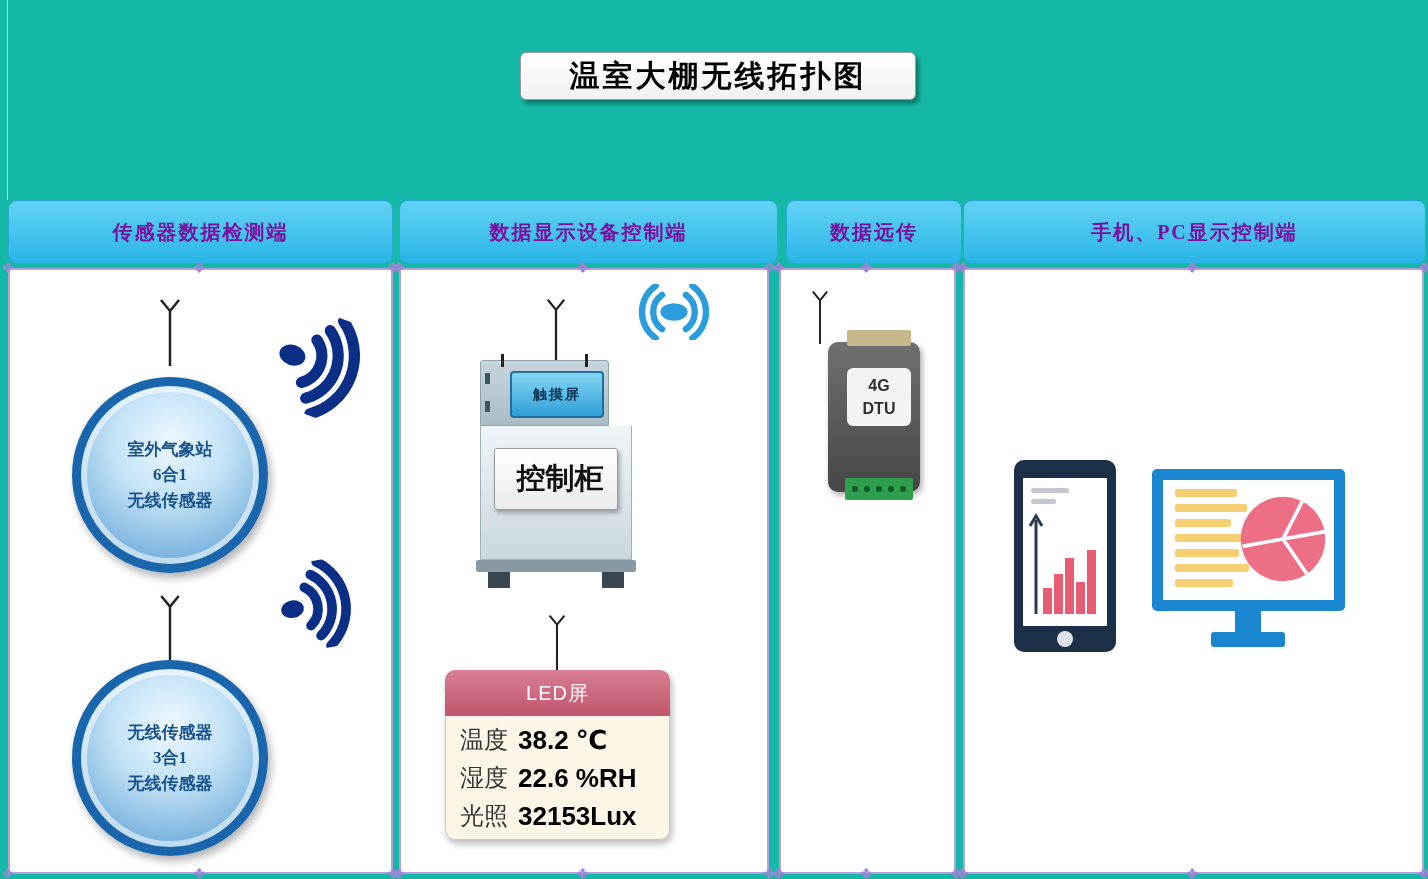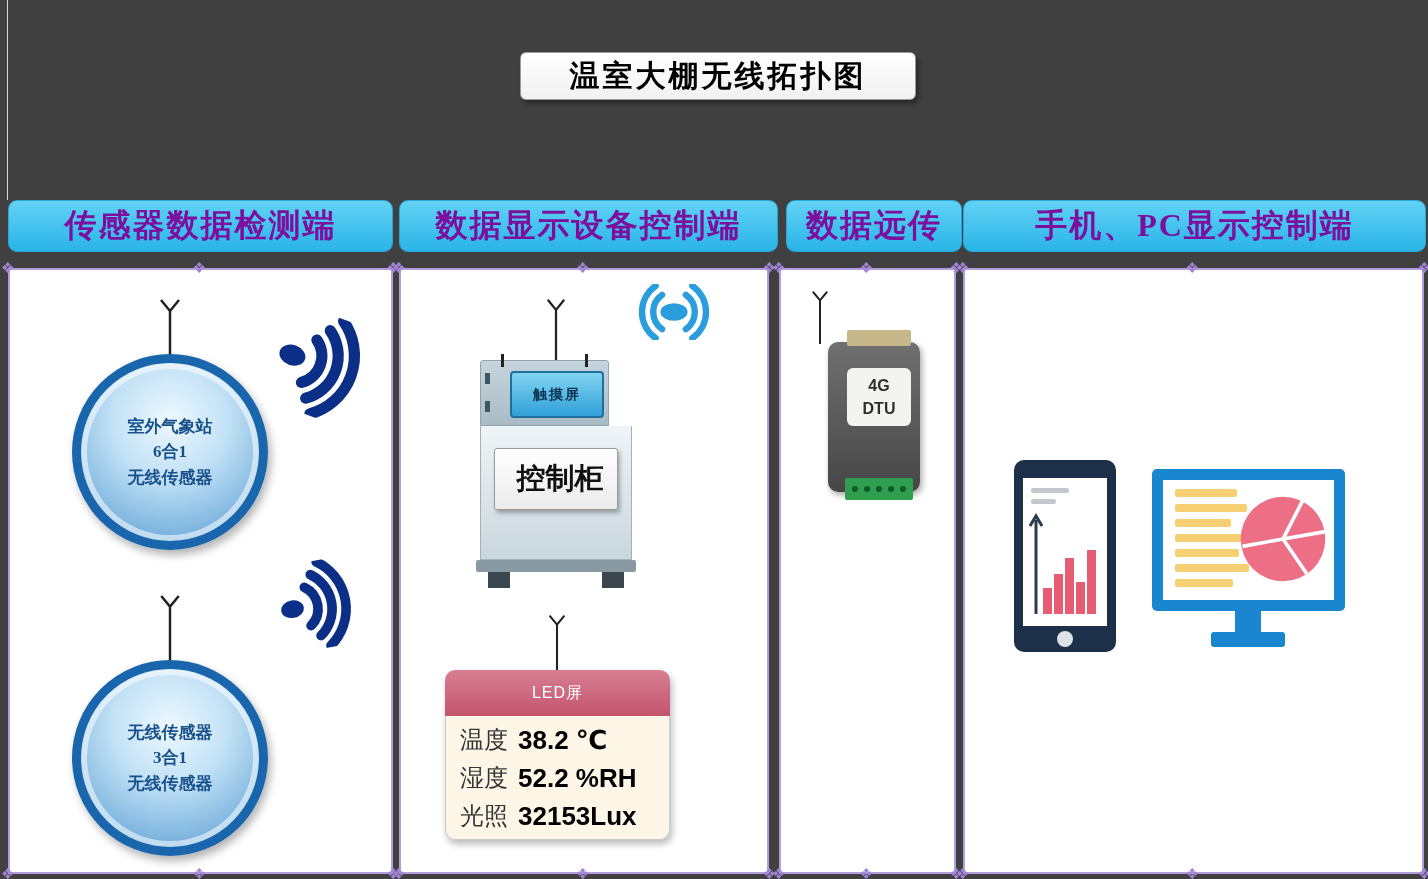--- a/index.html
+++ b/index.html
@@ -1,33 +1,33 @@
 <!DOCTYPE html>
 <html><head>
 <meta charset="utf-8">
 <style>
   * { margin:0; padding:0; box-sizing:border-box; }
   body { background:#fff; }
-  .canvas { position:relative; width:1428px; height:879px; background:#404040; overflow:hidden;
+  .canvas { position:relative; width:1428px; height:879px; background:#14b8a6; overflow:hidden;
             font-family:"Liberation Sans","DejaVu Sans",sans-serif; }
   .page-edge { position:absolute; left:7px; top:0; width:1px; height:200px; background:#d4d4d4; }
 
   
   .title-box { position:absolute; left:520px; top:52px; width:396px; height:48px;
     background:linear-gradient(#ffffff,#f1f1f1); border:1px solid #9a9a9a; border-radius:6px;
     box-shadow:3px 4px 4px rgba(0,0,0,0.35);
     display:flex; align-items:center; justify-content:center;
     font-family:"Liberation Serif","DejaVu Serif",serif; font-weight:bold; font-size:30px;
     letter-spacing:3px; color:#000; }
 
   
-  .col-header { position:absolute; top:200px; height:52px; border-radius:9px;
+  .col-header { position:absolute; top:200px; height:64px; border-radius:9px;
     background:linear-gradient(180deg,#62d2f4,#29b4e7); border:1px solid #2aa6d8;
     display:flex; align-items:center; justify-content:center;
-    font-family:"Liberation Serif","DejaVu Serif",serif; font-weight:bold; font-size:32px;
+    font-family:"Liberation Serif","DejaVu Serif",serif; font-weight:bold; font-size:20px;
     color:#7d0f9e; letter-spacing:2px; }
   .h1 { left:8px;   width:385px; }
   .h2 { left:399px; width:379px; }
   .h3 { left:786px; width:176px; }
   .h4 { left:963px; width:463px; }
 
   
   .panel { position:absolute; top:268px; height:606px; border:2px solid #b49ede; background:#fff; }
   .p1 { left:8px;   width:385px; }
   .p2 { left:399px; width:370px; }
@@ -42,21 +42,21 @@
   .wifi { position:absolute; }
 
   
   .sensor-circle { position:absolute; width:196px; height:196px; border-radius:50%;
     border:9px solid #1a66ad;
     background:radial-gradient(circle at 50% 32%, #eef8fe 0%, #c3e2f6 38%, #79b2dd 78%, #3d7fbc 100%);
     box-shadow:inset 0 0 0 6px rgba(255,255,255,0.55), 3px 5px 8px rgba(0,0,0,0.3);
     display:flex; flex-direction:column; align-items:center; justify-content:center;
     text-align:center; color:#17518c; font-weight:bold; font-size:17px; line-height:1.5;
     font-family:"Liberation Serif","DejaVu Serif",serif; }
-  .c1 { left:62px; top:84px; }
+  .c1 { left:62px; top:107px; }
   .c2 { left:62px; top:390px; }
   .sc-line { display:block; }
 
   
   .cabinet { position:absolute; left:79px; top:90px; width:152px; height:230px; }
   .cab-top { position:absolute; left:0; top:0; width:129px; height:66px;
     background:linear-gradient(#c6d4dc,#a9bcc6); border:1px solid #8fa3ad; border-radius:3px 3px 0 0; }
   .cab-stub { position:absolute; top:-7px; width:3px; height:13px; background:#222; }
   .cab-stub.l{left:20px} .cab-stub.r{right:20px}
   .cab-hinge { position:absolute; left:4px; width:5px; height:11px; background:#3f5560; }
@@ -75,21 +75,21 @@
     display:flex; align-items:center; justify-content:center;
     font-family:"Liberation Serif","DejaVu Serif",serif; font-weight:bold; font-size:29px; color:#111;padding-left:8px; }
   .cab-base { position:absolute; left:-4px; top:200px; width:160px; height:12px; background:#8899a3; border-radius:2px; }
   .cab-leg { position:absolute; top:212px; width:22px; height:16px; background:#3a474f; }
   .cab-leg.l{left:8px} .cab-leg.r{right:8px}
 
   
   .led { position:absolute; left:44px; top:400px; width:225px; height:170px; border-radius:10px;
     box-shadow:2px 4px 7px rgba(0,0,0,0.28); }
   .led-header { height:46px; background:linear-gradient(#d87f93,#c2556d); border-radius:10px 10px 0 0;
-    display:flex; align-items:center; justify-content:center; color:#fff; font-size:16px; letter-spacing:1px; }
+    display:flex; align-items:center; justify-content:center; color:#fff; font-size:20px; letter-spacing:1px; }
   .led-body { height:124px; background:#fdf6e7; border:1px solid #c9c9c9; border-top:none;
     border-radius:0 0 10px 10px; padding:5px 0 0 14px;text-align:right; }
   .led-row { height:38px; display:flex; align-items:center; }
   .led-name { font-family:"Liberation Serif","DejaVu Serif",serif; font-size:24px; color:#333; }
   .led-value { font-size:26px; font-weight:bold; color:#000; margin-left:10px; }
 
   
   .dtu { position:absolute; left:47px; top:72px; width:92px; height:150px;
     background:linear-gradient(#707070,#464646); border-radius:10px; box-shadow:2px 3px 6px rgba(0,0,0,0.35); }
   .dtu-top { position:absolute; left:19px; top:-12px; width:64px; height:16px; background:#c7b88c; border-radius:2px; }
@@ -218,21 +218,21 @@
 
     <div class="led">
       <div class="led-header">LED屏</div>
       <div class="led-body">
         <div class="led-row">
           <span class="led-name">温度</span>
           <span class="led-value">38.2 ℃</span>
         </div>
         <div class="led-row">
           <span class="led-name">湿度</span>
-          <span class="led-value">52.2 %RH</span>
+          <span class="led-value">22.6 %RH</span>
         </div>
         <div class="led-row">
           <span class="led-name">光照</span>
           <span class="led-value">32153Lux</span>
         </div>
       </div>
     </div>
   <span class="orn tl">❖</span>
       <span class="orn tc">❖</span>
       <span class="orn tr">❖</span>

